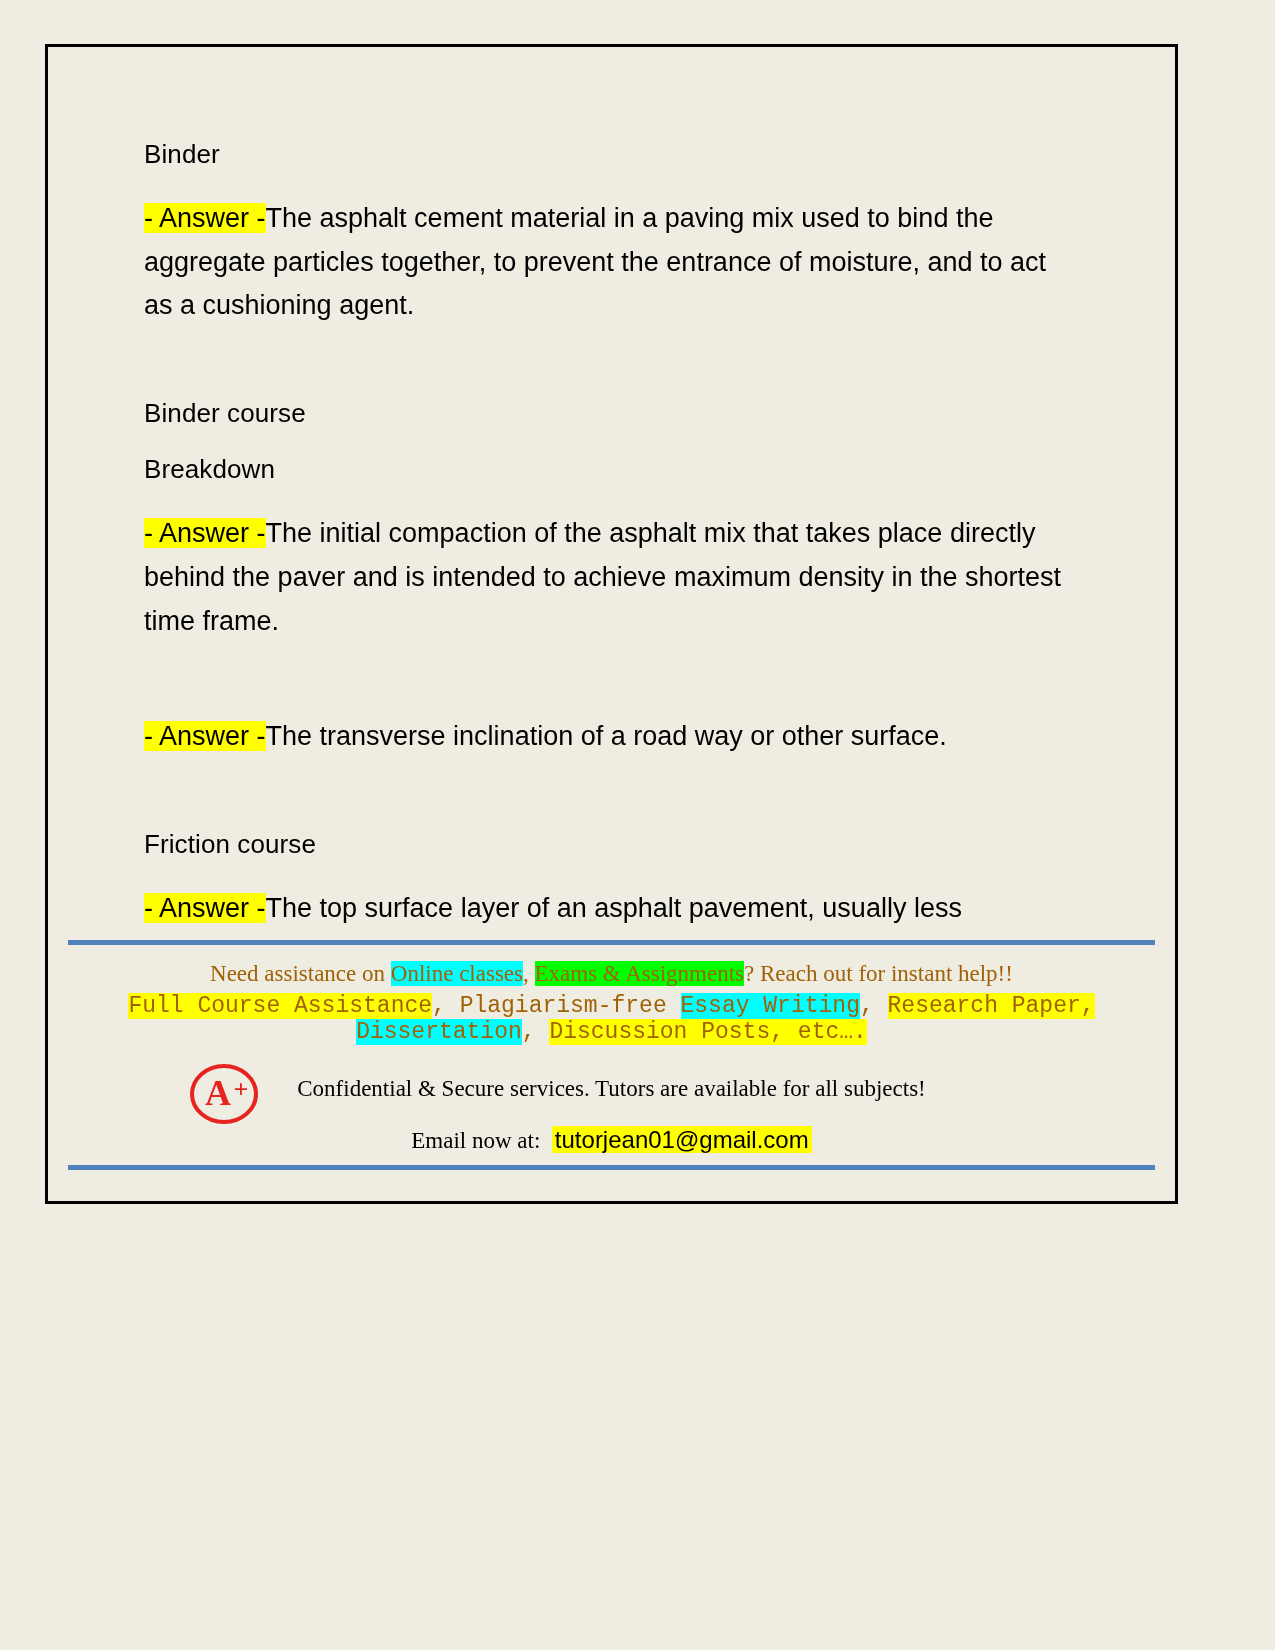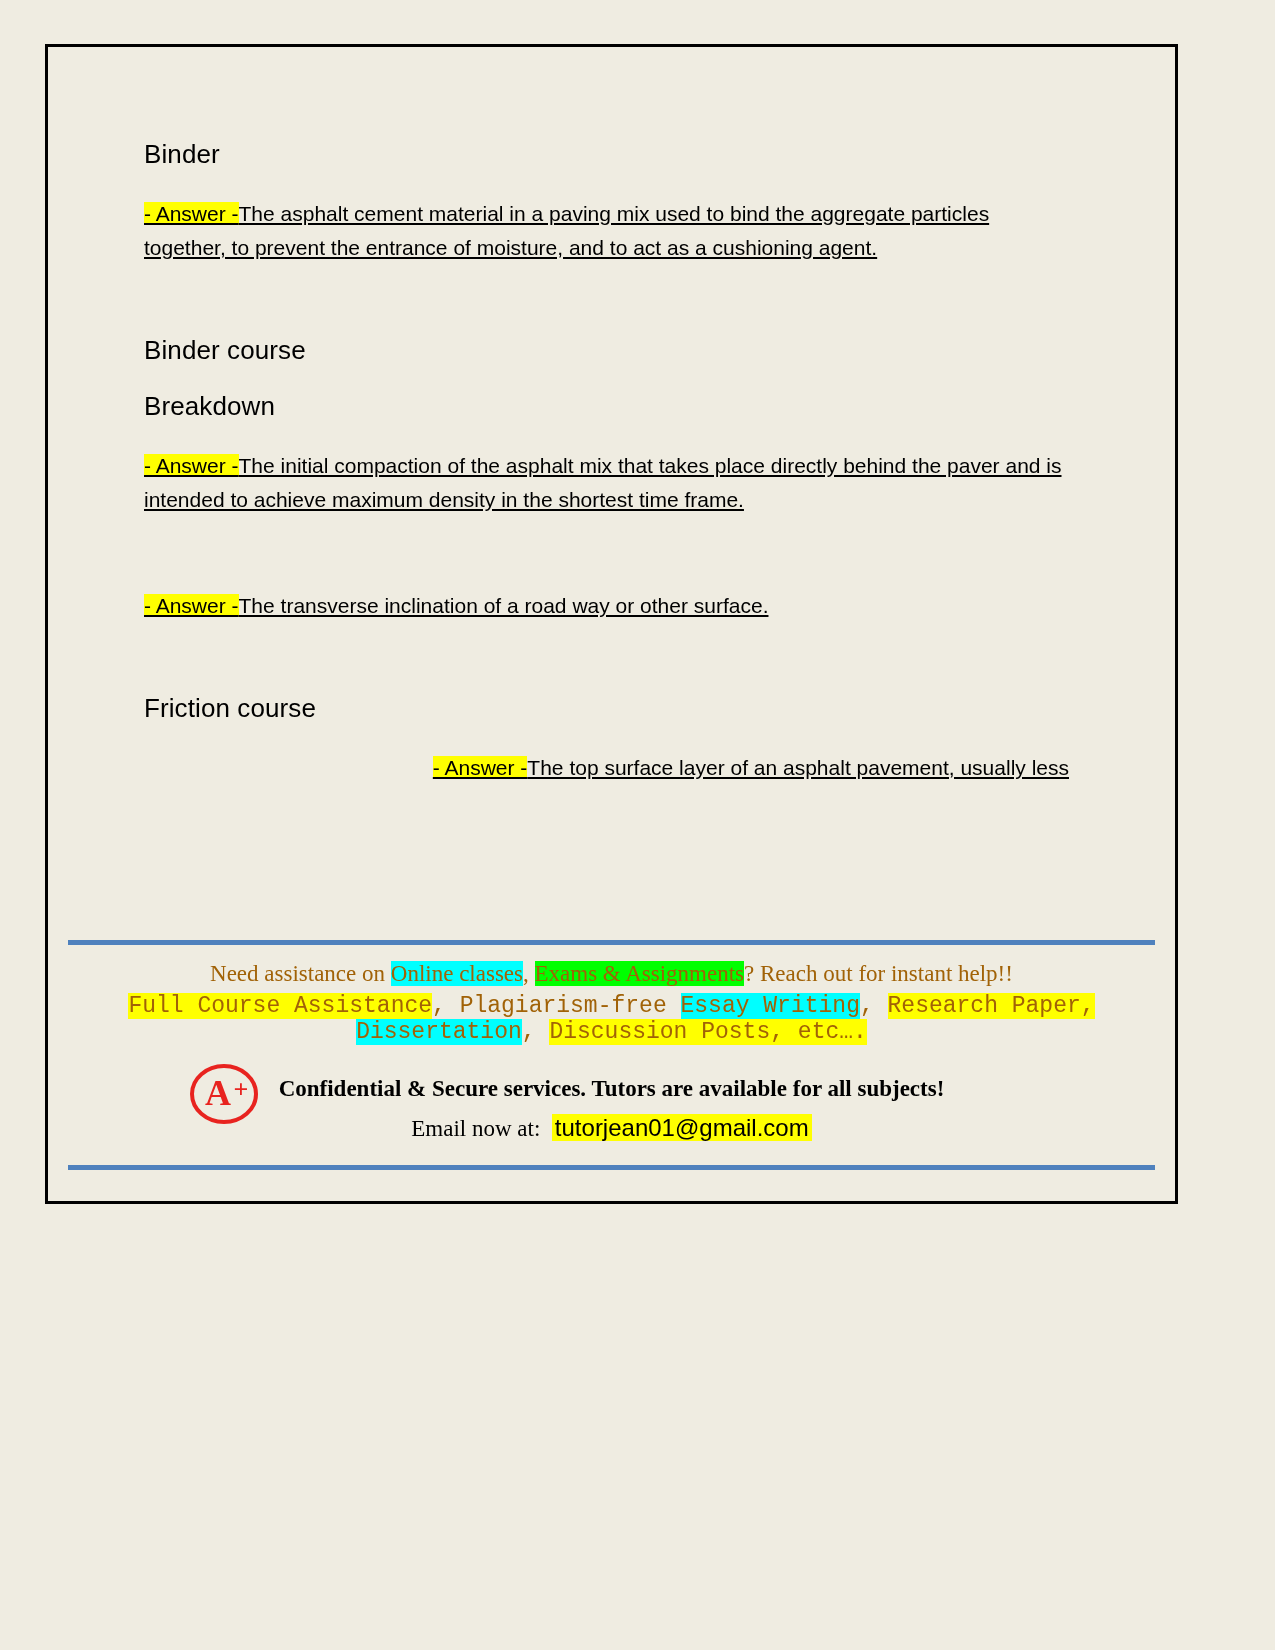--- a/index.html
+++ b/index.html
@@ -30,27 +30,26 @@
     top: 94px;
     width: 950px;
   }
   .term {
     font-size: 26px;
     line-height: 1.0;
     margin: 0 0 30px 0;
     letter-spacing: 0.1px;
   }
   .answer {
-    font-size: 21px;
+    font-size: 27px;
     line-height: 1.62;
     margin: 0 0 72px 0;
     max-width: 925px;
-    text-decoration: underline;
   }
-  .answer:last-child { margin-bottom: 0; text-align: right; }
+  .answer:last-child { margin-bottom: 0; }
   .hl-yellow {
     background: #ffff00;
   }
   .hl-cyan {
     background: #00ffff;
   }
   .hl-green {
     background: #00ff00;
   }
   
@@ -76,21 +75,21 @@
   }
   .promo .line1 { margin-bottom: 6px; }
   .promo .line2 { margin-bottom: 7px; font-family: Liberation Mono, monospace; }
   .promo-bottom {
     position: relative;
     font-family: "Liberation Serif", serif;
     font-size: 23px;
     text-align: center;
     padding-top: 24px;
   }
-  .promo-bottom .line3 { margin-bottom: 12px; font-weight: bold; }
+  .promo-bottom .line3 { margin-bottom: 24px; }
   .email {
     font-family: "Liberation Sans", sans-serif;
     font-weight: normal;
     font-size: 24px;
     background: #ffff00;
     padding: 0 3px;
   }
   .emaillabel { font-family: Liberation Serif, serif; }
   .aplus {
     position: absolute;

